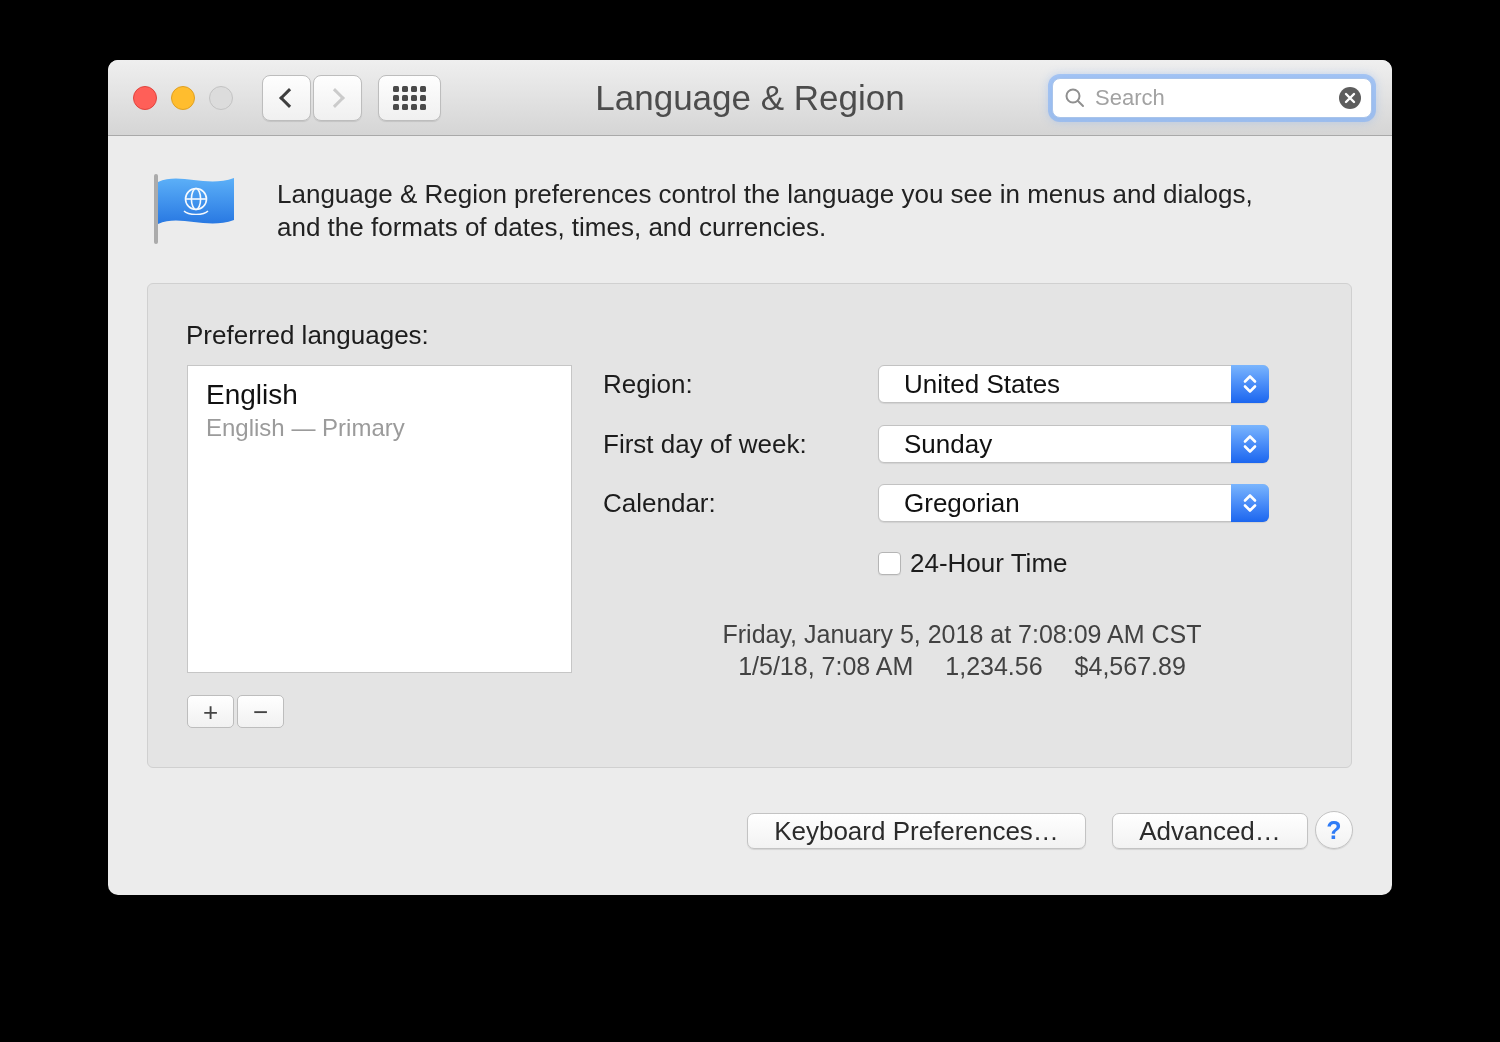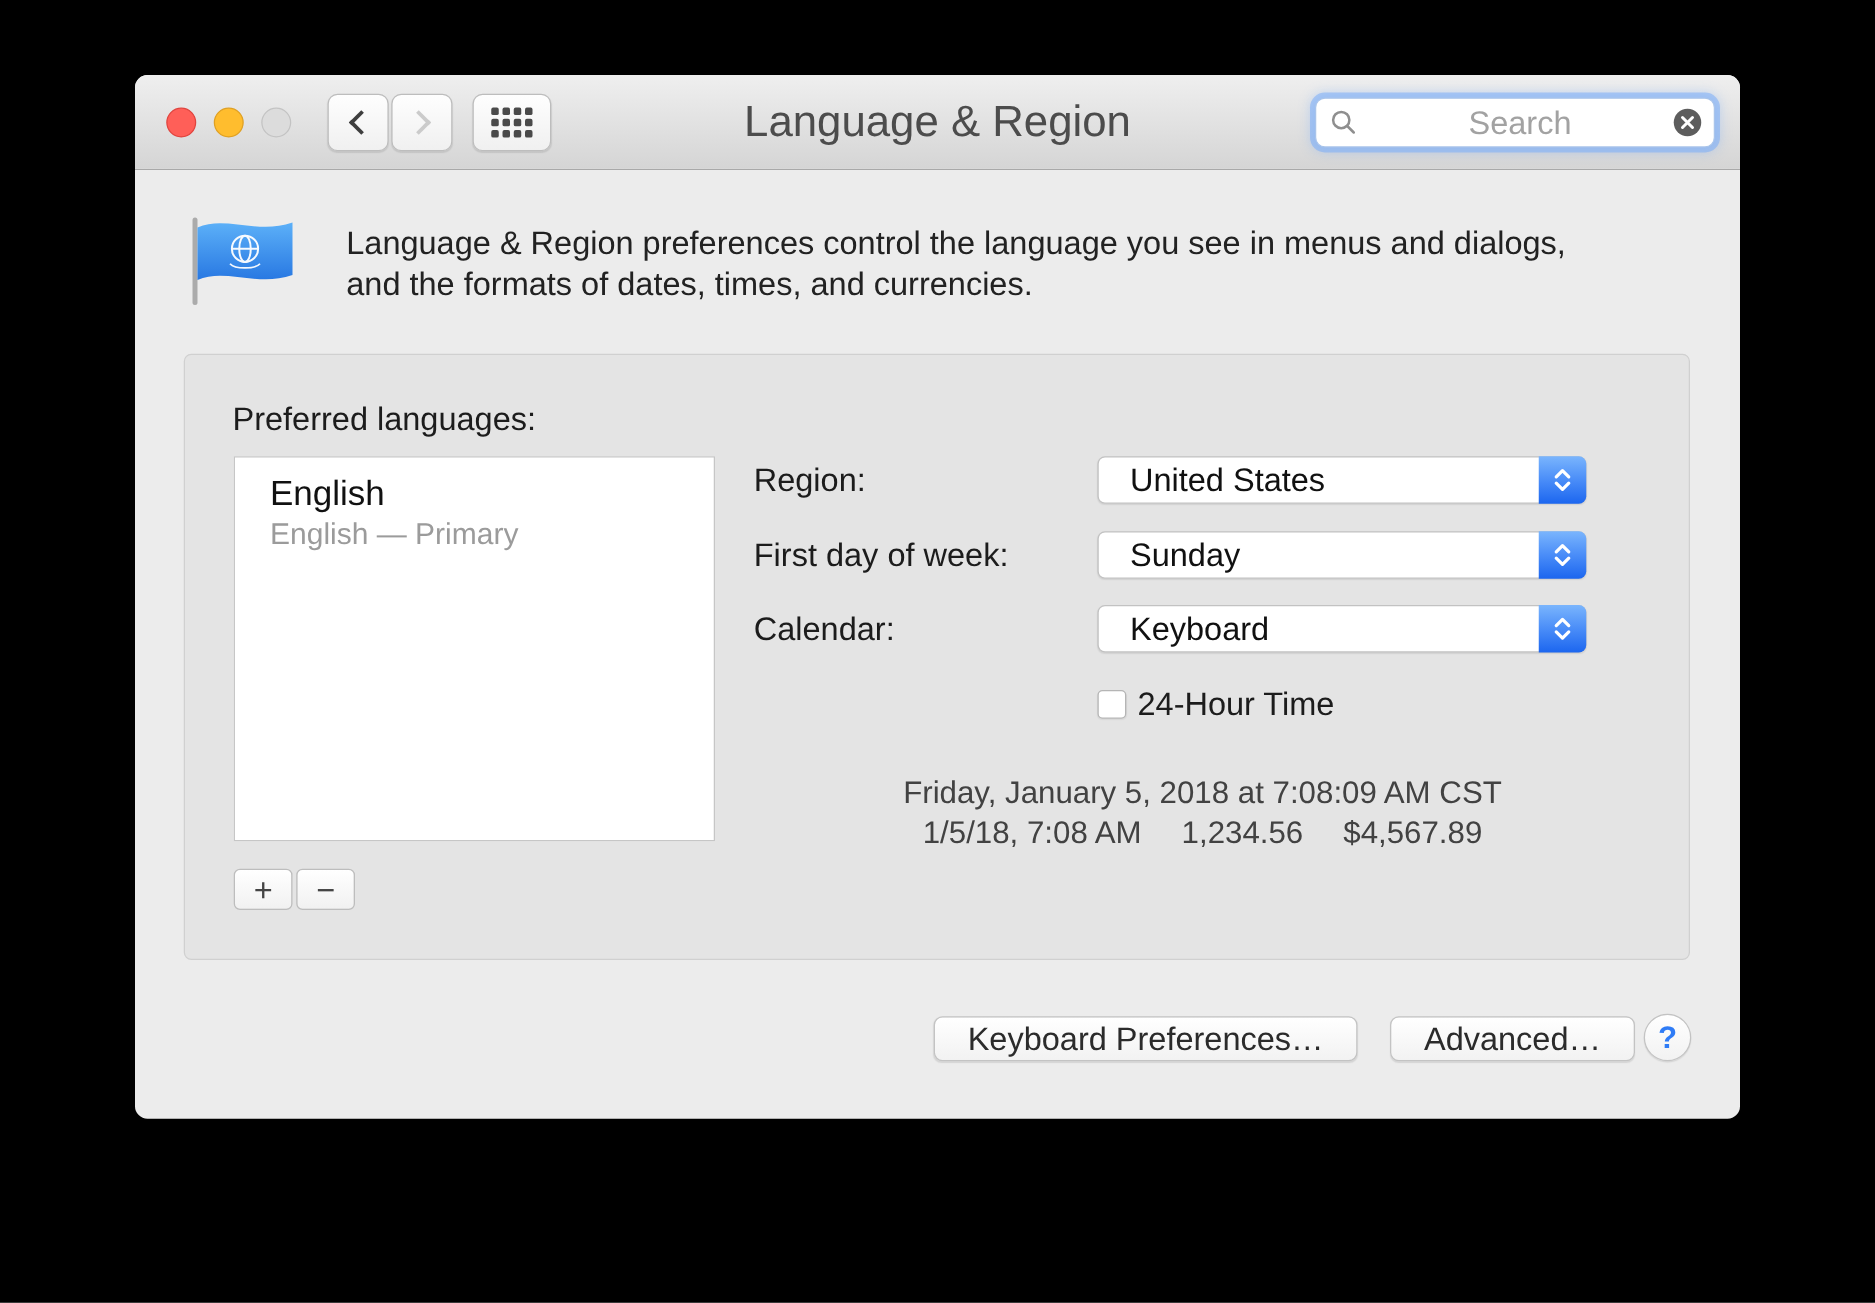--- a/index.html
+++ b/index.html
@@ -35,36 +35,36 @@
   .chev.right { transform:rotate(-135deg); margin-right:5px; border-color:#cbcbcb; }
   .show-all { left:270px; width:63px; }
   .grid-icon { display:grid; grid-template-columns:repeat(4,6px); gap:3px; }
   .grid-icon i { width:6px; height:6px; background:#4a4a4a; border-radius:1.5px; }
 
   .search-field { position:absolute; left:944px; top:18px; width:320px; height:40px;
                   background:#fff; border:1px solid #a9c4ea; border-radius:8px;
                   box-shadow:0 0 0 4px rgba(115,170,250,0.5), 0 0 9px 4px rgba(115,170,250,0.35);
                   display:flex; align-items:center; padding:0 8px 0 10px; }
   .search-field input { flex:1; min-width:0; border:none; outline:none; background:transparent;
-                        font-size:26px; color:#222; margin-left:8px;
-                        font-family:"Liberation Sans", sans-serif;text-align:center; }
+                        font-size:22px; color:#222; margin-left:8px;
+                        font-family:"Liberation Sans", sans-serif; }
   .search-field input::placeholder { color:#a2a2a2; }
 
   
   .flag { position:absolute; left:42px; top:110px; }
   .intro { position:absolute; left:169px; top:118px; width:1030px;
            font-size:26px; line-height:33px; color:#222; }
 
   .groupbox { position:absolute; left:39px; top:223px; width:1205px; height:485px;
               background:#e4e4e4; border:1px solid #d0d0d0; border-radius:6px; }
   .pl-label { position:absolute; left:38px; top:36px; font-size:26px; color:#1c1c1c; }
 
   .lang-list { position:absolute; left:39px; top:81px; width:385px; height:308px;
                background:#fff; border:1px solid #c6c6c6; }
-  .lang-item { padding:13px 18px 0 28px; }
+  .lang-item { padding:13px 18px 0 18px; }
   .lang-name { font-size:28px; color:#111; }
   .lang-detail { font-size:24px; color:#9b9b9b; margin-top:3px; }
 
   .seg { position:absolute; left:39px; top:411px; display:flex; gap:3px; }
   .seg button { width:47px; height:33px; background:linear-gradient(#ffffff,#f1f1f1);
                 border:1px solid #bdbdbd; border-radius:5px; font-size:26px; color:#444;
                 line-height:1; cursor:default; font-family:"Liberation Sans", sans-serif; }
 
   .form-label { position:absolute; left:455px; width:260px; height:38px; line-height:38px;
                 text-align:left; font-size:26px; color:#1c1c1c; }
@@ -205,21 +205,21 @@
         <span class="cap">
           <svg width="20" height="24" viewBox="0 0 20 24">
             <path d="M5 9.5 L10 4.5 L15 9.5" stroke="#fff" stroke-width="2.6" fill="none" stroke-linecap="round" stroke-linejoin="round"></path>
             <path d="M5 14.5 L10 19.5 L15 14.5" stroke="#fff" stroke-width="2.6" fill="none" stroke-linecap="round" stroke-linejoin="round"></path>
           </svg>
         </span>
       </div>
 
       <div class="form-label" style="top:200px">Calendar:</div>
       <div class="popup" style="top:200px">
-        <span class="value">Keyboard</span>
+        <span class="value">Gregorian</span>
         <span class="cap">
           <svg width="20" height="24" viewBox="0 0 20 24">
             <path d="M5 9.5 L10 4.5 L15 9.5" stroke="#fff" stroke-width="2.6" fill="none" stroke-linecap="round" stroke-linejoin="round"></path>
             <path d="M5 14.5 L10 19.5 L15 14.5" stroke="#fff" stroke-width="2.6" fill="none" stroke-linecap="round" stroke-linejoin="round"></path>
           </svg>
         </span>
       </div>
 
       <span class="checkbox"></span>
       <div class="cb-label">24-Hour Time</div>

